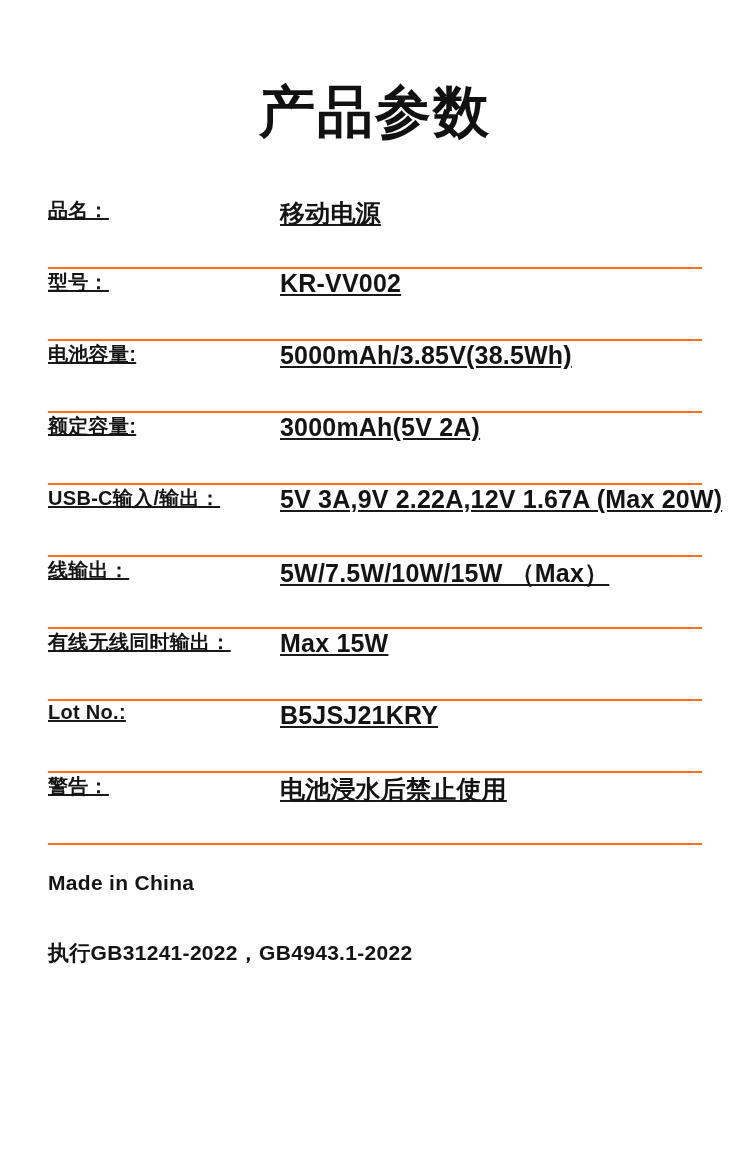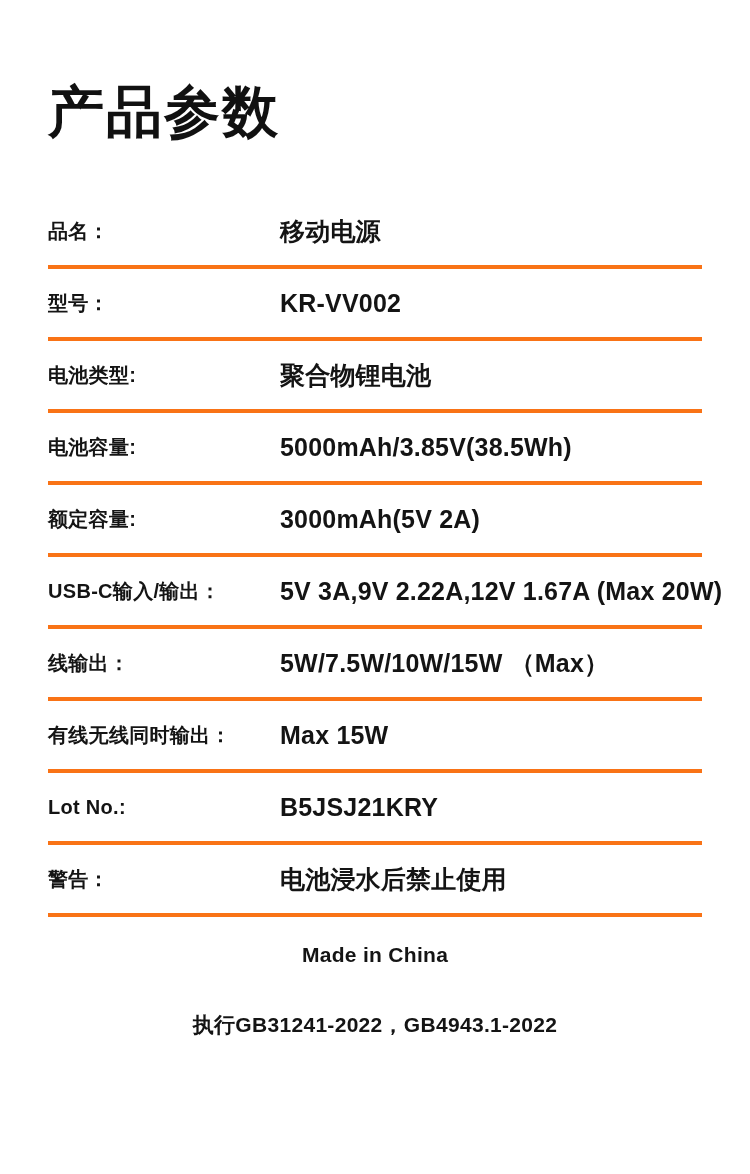--- a/index.html
+++ b/index.html
@@ -16,38 +16,40 @@
     overflow: hidden;
   }
   .page {
     width: 750px;
     height: 1174px;
     box-sizing: border-box;
     padding: 0 48px;
     position: relative;
   }
   .spec-title {
+    text-align: center;
     font-size: 56px;
     font-weight: bold;
     letter-spacing: 2px;
     color: #111111;
     padding-top: 78px;
     padding-bottom: 0;
     line-height: 1.2;
   }
   .spec-table {
     margin-top: 52px;
     width: 654px;
   }
   .spec-row {
     display: flex;
-    align-items: center;
+    align-items: flex-start;
     min-height: 72px;
-    border-bottom: 4px solid #f97316;
+    border-bottom: 2px solid #f97316;
     box-sizing: border-box;
+    text-decoration: underline;
   }
   .spec-row:first-child {
     border-top: none;
   }
   .spec-label {
     width: 232px;
     flex: 0 0 232px;
     font-size: 20px;
     font-weight: bold;
     color: #141414;
@@ -57,21 +59,21 @@
   .spec-value {
     flex: 1 1 auto;
     font-size: 25px;
     font-weight: bold;
     color: #141414;
     letter-spacing: 0.2px;
     white-space: nowrap;
   }
   .footer {
     margin-top: 26px;
-    text-align: center;
+    text-align: left;
   }
   .made-in {
     font-size: 21px;
     font-weight: bold;
     color: #141414;
     letter-spacing: 0.3px;
   }
   .standard {
     margin-top: 44px;
     font-size: 21px;
@@ -92,24 +94,20 @@
     <div class="spec-row">
       <div class="spec-label">品名：</div>
       <div class="spec-value">移动电源</div>
     </div>
 
     <div class="spec-row">
       <div class="spec-label">型号：</div>
       <div class="spec-value">KR-VV002</div>
     </div>
 
-    <div class="spec-row">
-      <div class="spec-label">电池类型:</div>
-      <div class="spec-value">聚合物锂电池</div>
-    </div>
 
     <div class="spec-row">
       <div class="spec-label">电池容量:</div>
       <div class="spec-value">5000mAh/3.85V(38.5Wh)</div>
     </div>
 
     <div class="spec-row">
       <div class="spec-label">额定容量:</div>
       <div class="spec-value">3000mAh(5V 2A)</div>
     </div>

